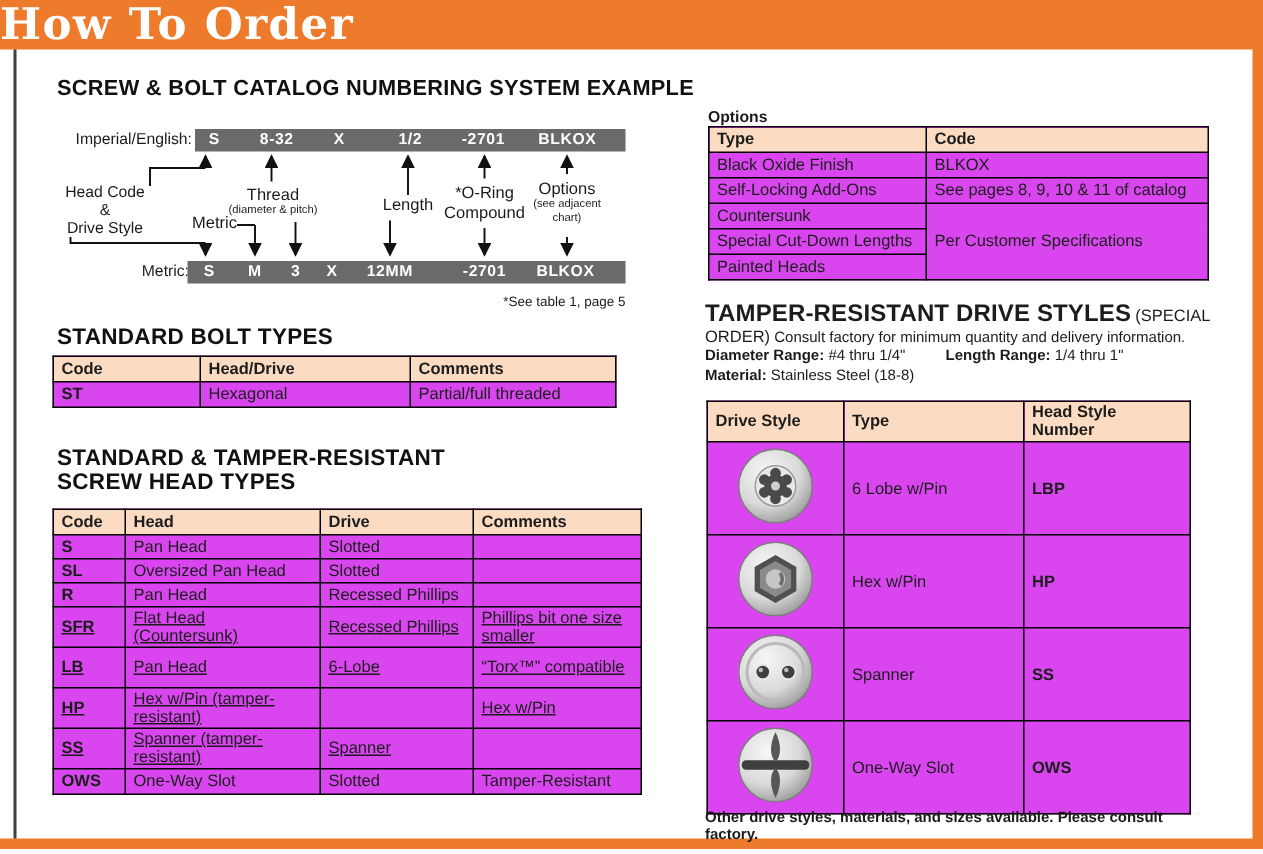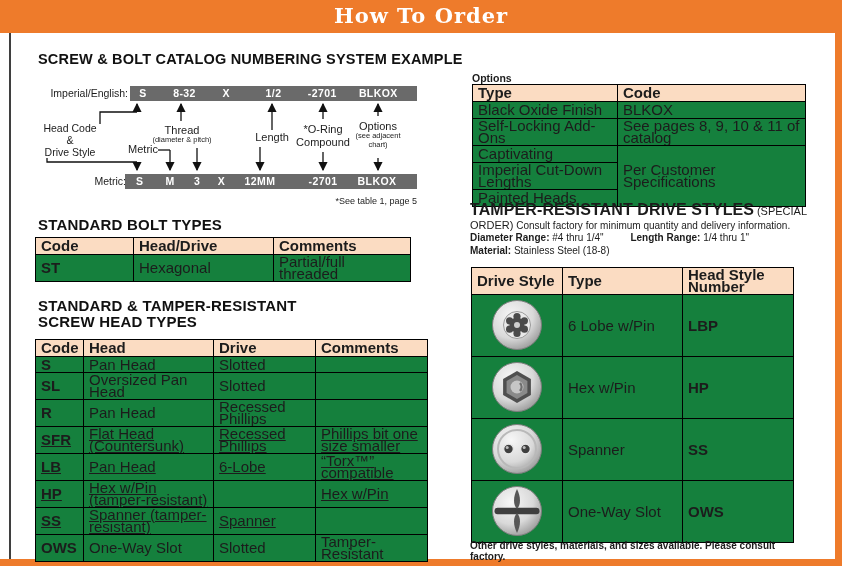--- a/index.html
+++ b/index.html
@@ -7,41 +7,41 @@
   body { font-family:"Liberation Sans", sans-serif; color:#1c1c1c; }
   .page { position:relative; width:842px; height:569px; background:#fff; overflow:hidden; }
 
   
   .band-top    { position:absolute; left:0; top:0; width:842px; height:33px; background:#ee7b2b; }
   .band-right  { position:absolute; left:835px; top:0; width:7px; height:566px; background:#ee7b2b; }
   .band-bottom { position:absolute; left:0; top:559px; width:842px; height:7px; background:#ee7b2b; }
   .left-rule   { position:absolute; left:9px; top:33px; width:2px; height:526px; background:#3f3f3f; }
 
   .page-title { position:absolute; left:0; top:-1px; width:842px; height:33px;
-    text-align:center; font-family:"DejaVu Serif", serif; font-weight:bold;
-    font-size:21px; line-height:34px; color:#ffffff; letter-spacing:1px; }
+    font-family:"DejaVu Serif", serif; font-weight:bold;
+    font-size:29px; line-height:34px; color:#ffffff; letter-spacing:1px; }
 
   
   .h-sec { position:absolute; font-weight:bold; font-size:15px; letter-spacing:.2px; color:#111; }
   .h-sec.small { font-size:14.5px; }
   .h-two { line-height:16px; }
 
   
   .diagram { position:absolute; left:38px; top:84px; width:392px; height:120px; font-size:10.5px; }
   .diagram .lbl { position:absolute; text-align:center; line-height:12px; color:#1c1c1c; }
   .bar { position:absolute; height:15px; background:#6a6a6a; }
   .bar span { position:absolute; top:0; transform:translateX(-50%); color:#fff; font-weight:bold;
     font-size:10.5px; line-height:15px; letter-spacing:.4px; white-space:nowrap; }
   .row-label { position:absolute; text-align:right; font-size:10.5px; line-height:15px; }
   .sub { font-size:7.5px; line-height:8.5px; display:block; }
   .footnote { position:absolute; font-size:9px; text-align:right; }
   .arrows { position:absolute; left:0; top:0; width:392px; height:120px; }
 
   
-  table { border-collapse:collapse; table-layout:fixed; font-size:15px; color:#1c1c1c; background:#15803d; }
+  table { border-collapse:collapse; table-layout:fixed; font-size:11px; color:#1c1c1c; background:#d946ef; }
   .tbl { position:absolute; border:1.5px solid #000; }
   .tbl th, .tbl td { border:1px solid #000; padding:1px 5px; text-align:left; vertical-align:middle; overflow:hidden; line-height:12px; }
   .tbl th { background:#fbdcc2; font-weight:bold; height:17px; }
   .tbl td.code { font-weight:bold; }
   .tbl tr.h17 td { height:16px; }
   .tbl tr.h18 td { height:17px;margin-top:38px; }
   .tbl tr.h28 td { height:27px;text-decoration:underline; }
   .tbl tr.h63 td { height:62px; }
   .tbl td.img-cell { text-align:center; vertical-align:middle; padding:2px; }
 
@@ -259,25 +259,25 @@
     </tr>
     <tr class="h18">
       <td>Black Oxide Finish</td>
       <td>BLKOX</td>
     </tr>
     <tr class="h18">
       <td>Self-Locking Add-Ons</td>
       <td>See pages 8, 9, 10 &amp; 11 of catalog</td>
     </tr>
     <tr class="h18">
-      <td>Captivating</td>
+      <td>Countersunk</td>
       <td rowspan="3">Per Customer Specifications</td>
     </tr>
     <tr class="h18">
-      <td>Imperial Cut-Down Lengths</td>
+      <td>Special Cut-Down Lengths</td>
     </tr>
     <tr class="h18">
       <td>Painted Heads</td>
     </tr>
   </tbody>
     </table>
 
   <div class="tamper-head">
     <div>
       <span class="big">TAMPER-RESISTANT DRIVE STYLES</span>

